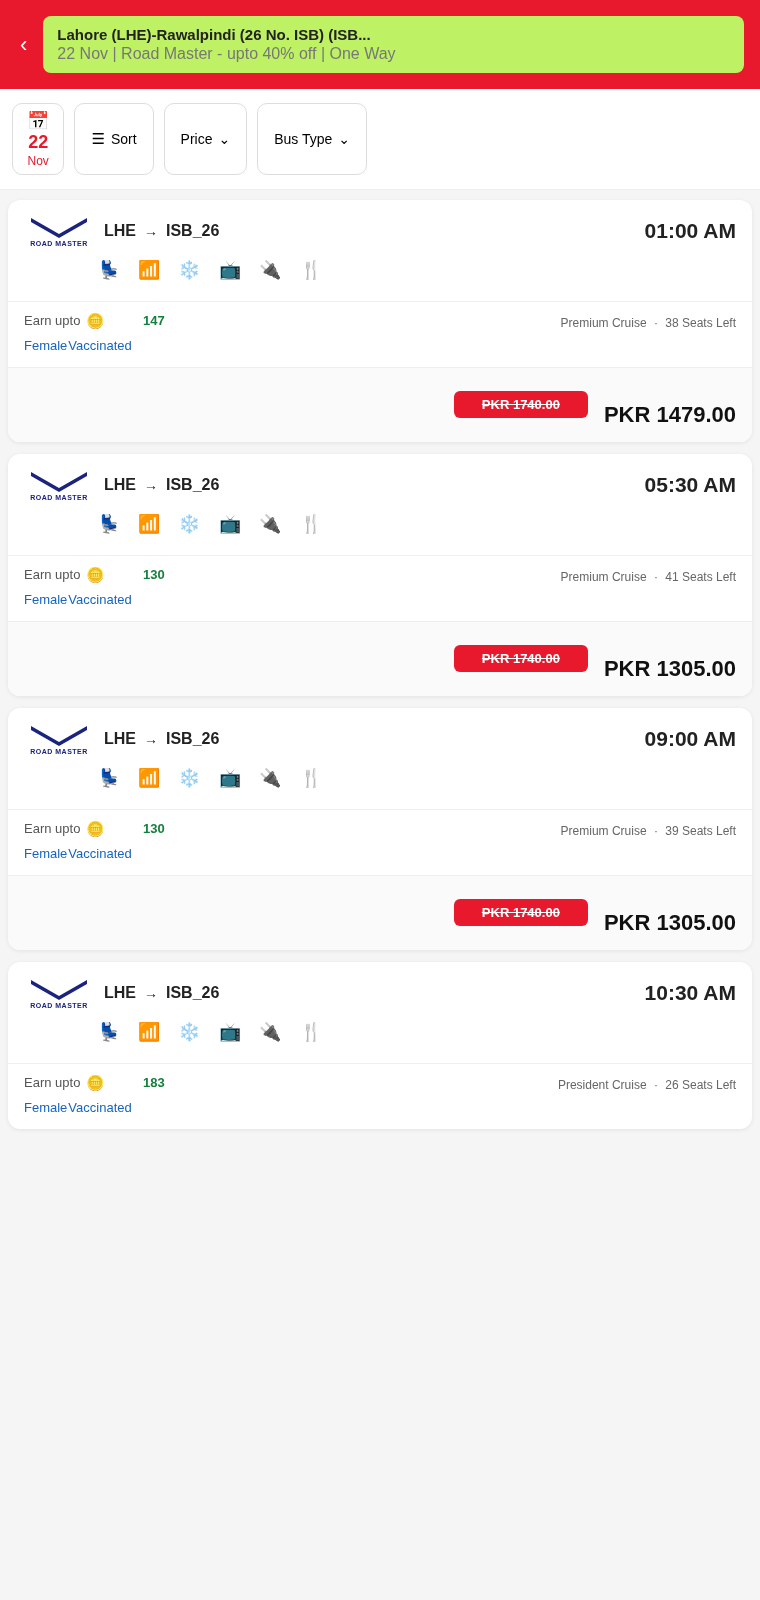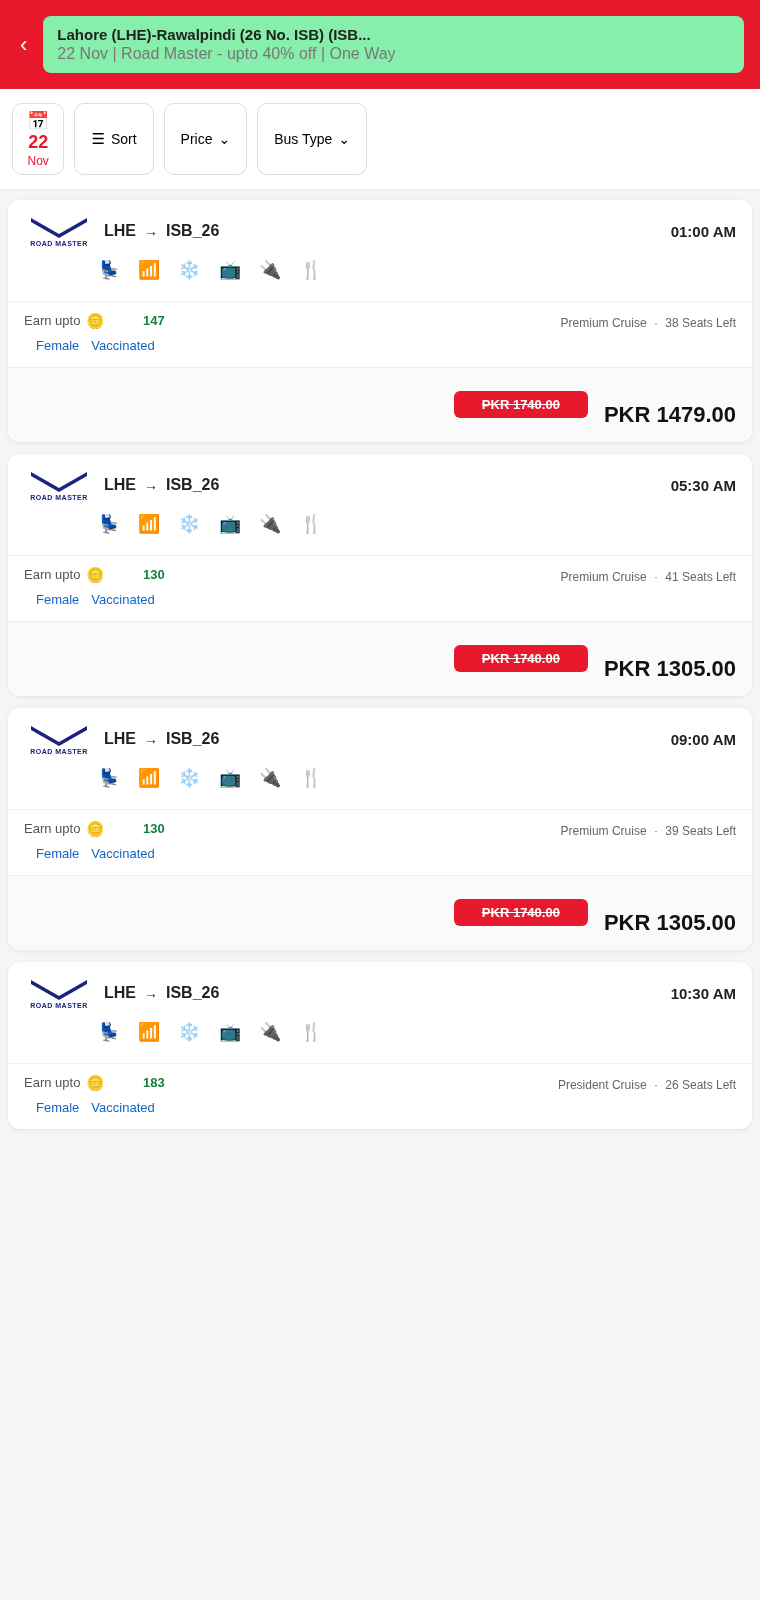--- a/index.html
+++ b/index.html
@@ -16,21 +16,21 @@
     }
     .back-btn {
       color: white;
       font-size: 22px;
       font-weight: 300;
       cursor: pointer;
       padding: 4px;
     }
     .search-box {
       flex: 1;
-      background: #86efac;
+      background: #bef264;
       border-radius: 8px;
       padding: 10px 14px;
     }
     .search-box .route {
       font-size: 15px;
       font-weight: 600;
       color: #222;
     }
     .search-box .details {
       font-size: 16px;
@@ -139,21 +139,21 @@
       color: #222;
     }
     .arrow-line {
       display: flex;
       align-items: center;
       gap: 0;
       color: #222;
       font-size: 14px;
     }
     .time-display {
-      font-size: 15px;
+      font-size: 21px;
       font-weight: 700;
       color: #222;
     }
     .amenities-row {
       display: flex;
       align-items: center;
       gap: 18px;
       padding-left: 74px;
     }
     .amenity-icon {
@@ -188,22 +188,22 @@
     }
     .bus-type-seats {
       font-size: 12px;
       color: #666;
     }
     .seats-dot {
       margin: 0 4px;
     }
     .tags-row {
       display: flex;
-      gap: 12px;
-      padding: 0 28px 14px;
+      gap: 1px;
+      padding: 0 16px 14px;
     }
     .tag {
       font-size: 13px;
       color: #1565c0;
       font-weight: 500;
     }
     .card-bottom {
       background: #fafafa;
       border-top: 1px solid #eee;
       padding: 14px 16px;

